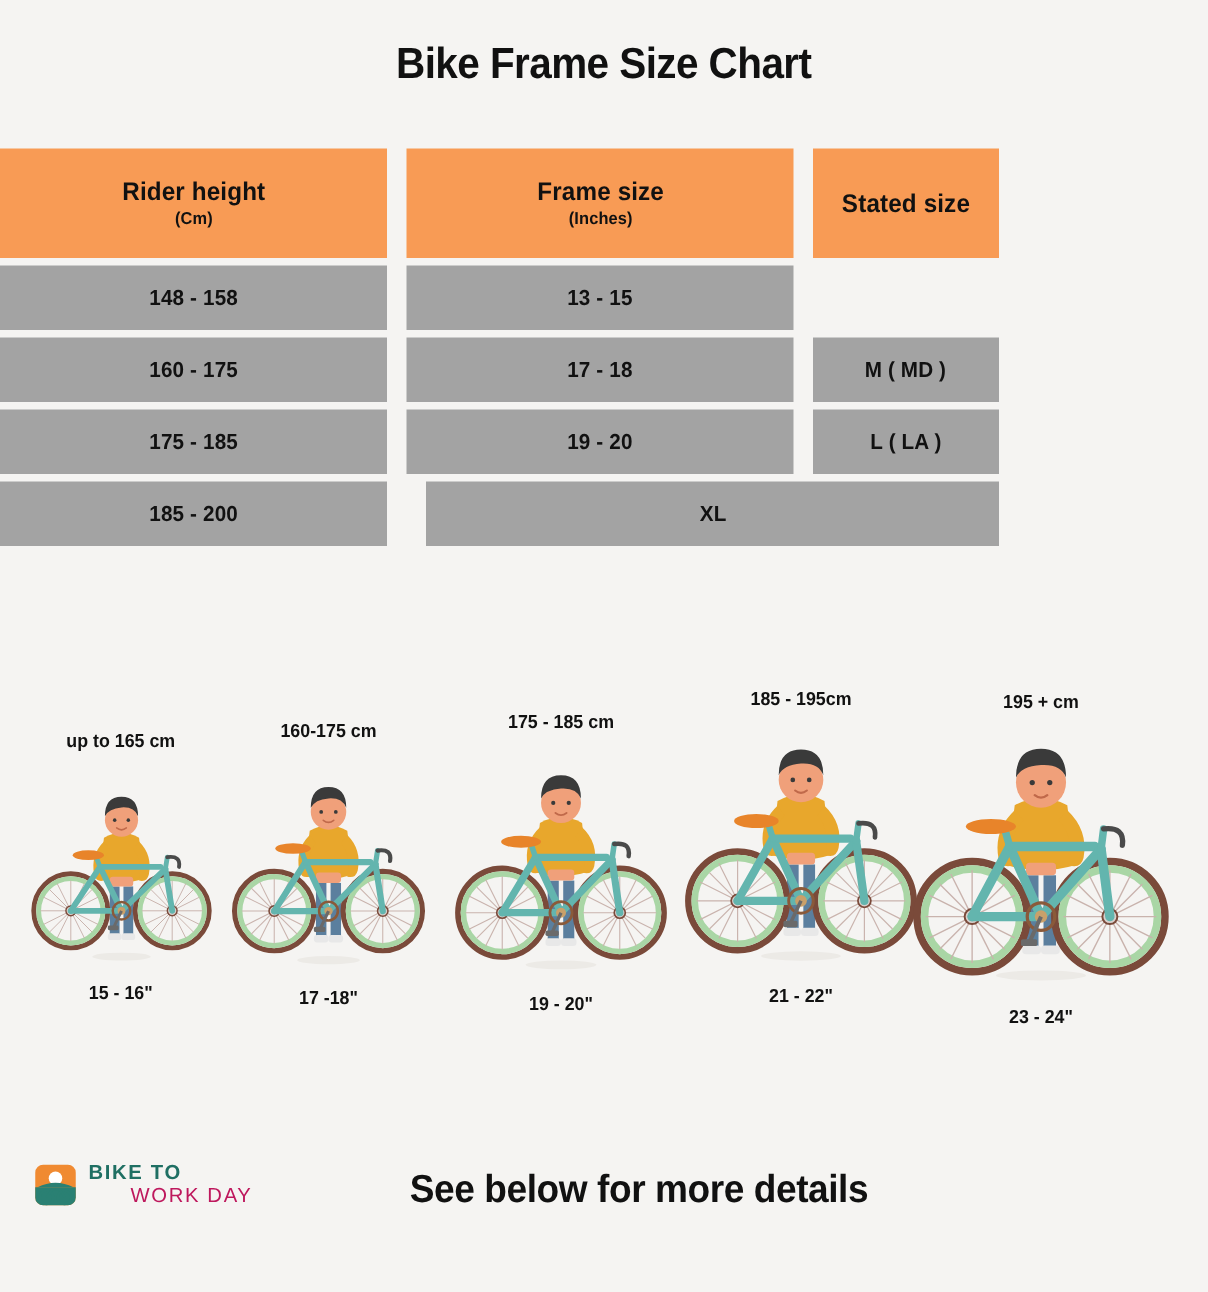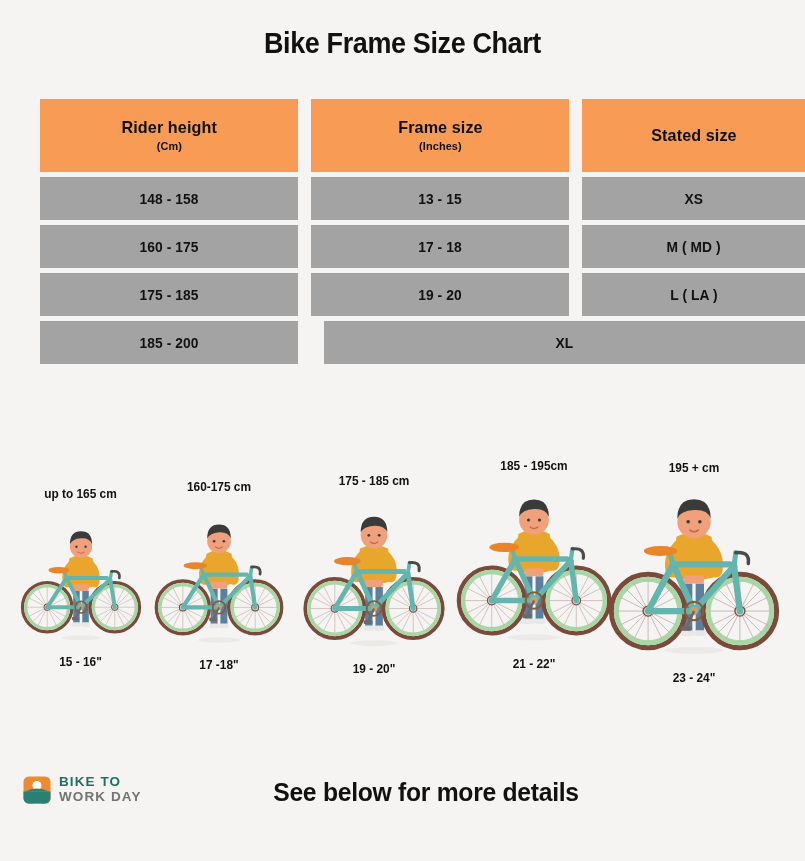--- a/index.html
+++ b/index.html
@@ -17,21 +17,21 @@
     text-align:center;
     font-size:29px; font-weight:bold;
     letter-spacing:-0.4px;
     color:#111111;
     font-family:"Liberation Sans", sans-serif;
     transform: scaleX(0.93);
   }
 
   
   .table { position:absolute; left:0; top:99px; width:805px; }
-  .trow { display:flex; width:805px;padding-left:40px; }
+  .trow { display:flex; width:666px; }
   .trow + .trow { margin-top:5px; }
   .cell {
     background:#a3a3a3;
     display:flex; align-items:center; justify-content:center;
     text-align:center;
     font-size:14.5px; font-weight:bold; color:#111;
     letter-spacing:0.1px;
   }
   .c1 { width:258px; }
   .gap { width:13px; background:transparent; flex:none; }
@@ -64,21 +64,21 @@
     transform:scaleX(0.95);
   }
   .art { display:block; margin:0 auto; }
 
   
   .footer { position:absolute; left:0; top:770px; width:805px; height:70px; }
   .logo { position:absolute; left:22px; top:5px; display:flex; align-items:center; }
   .logo-mark { width:30px; height:30px; flex:none; }
   .logo-text { margin-left:7px; line-height:1.08; }
   .logo-l1 { font-size:13.5px; font-weight:bold; color:#1f6f63; letter-spacing:1.1px; }
-  .logo-l2 { font-size:13.5px; font-weight:bold; color:#737373; letter-spacing:1.1px; }
+  .logo-l2 { font-size:13.5px; font-weight:normal; color:#be185d; letter-spacing:1.1px;margin-left:28px; }
   .footer-cta {
     position:absolute; left:236px; top:7px; width:380px;
     text-align:center;
     font-size:26px; font-weight:bold; color:#111;
     letter-spacing:-0.3px;
     transform:scaleX(0.95);
   }
 </style>
 </head>
 <body>
@@ -107,23 +107,20 @@
 
     <div class="trow drow">
       <div class="cell c1">
           <span>148 - 158</span>
         </div>
       <div class="gap"></div>
       <div class="cell c2">
           <span>13 - 15</span>
         </div>
       <div class="gap"></div>
-      <div class="cell c3">
-          <span>XS</span>
-        </div>
     </div>
 
 
     <div class="trow drow">
       <div class="cell c1">
           <span>160 - 175</span>
         </div>
       <div class="gap"></div>
       <div class="cell c2">
           <span>17 - 18</span>

